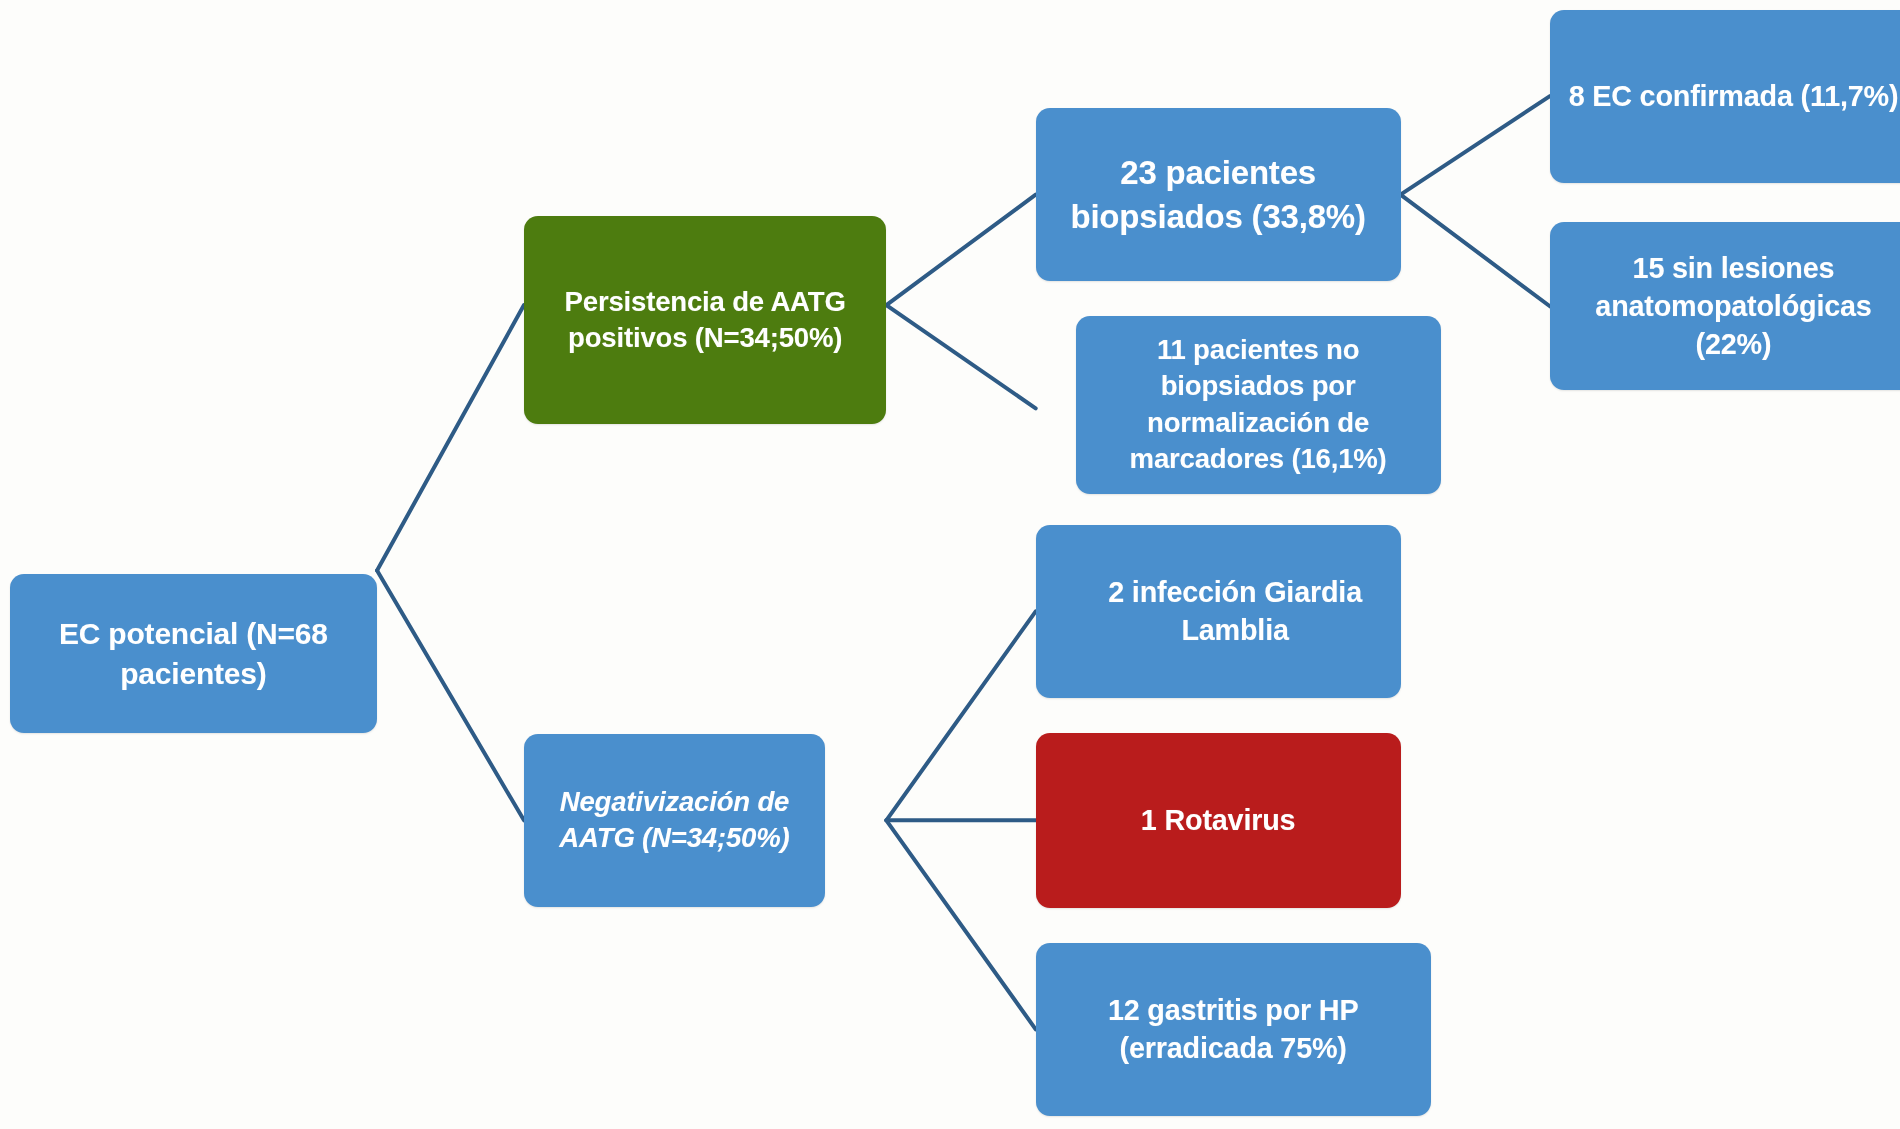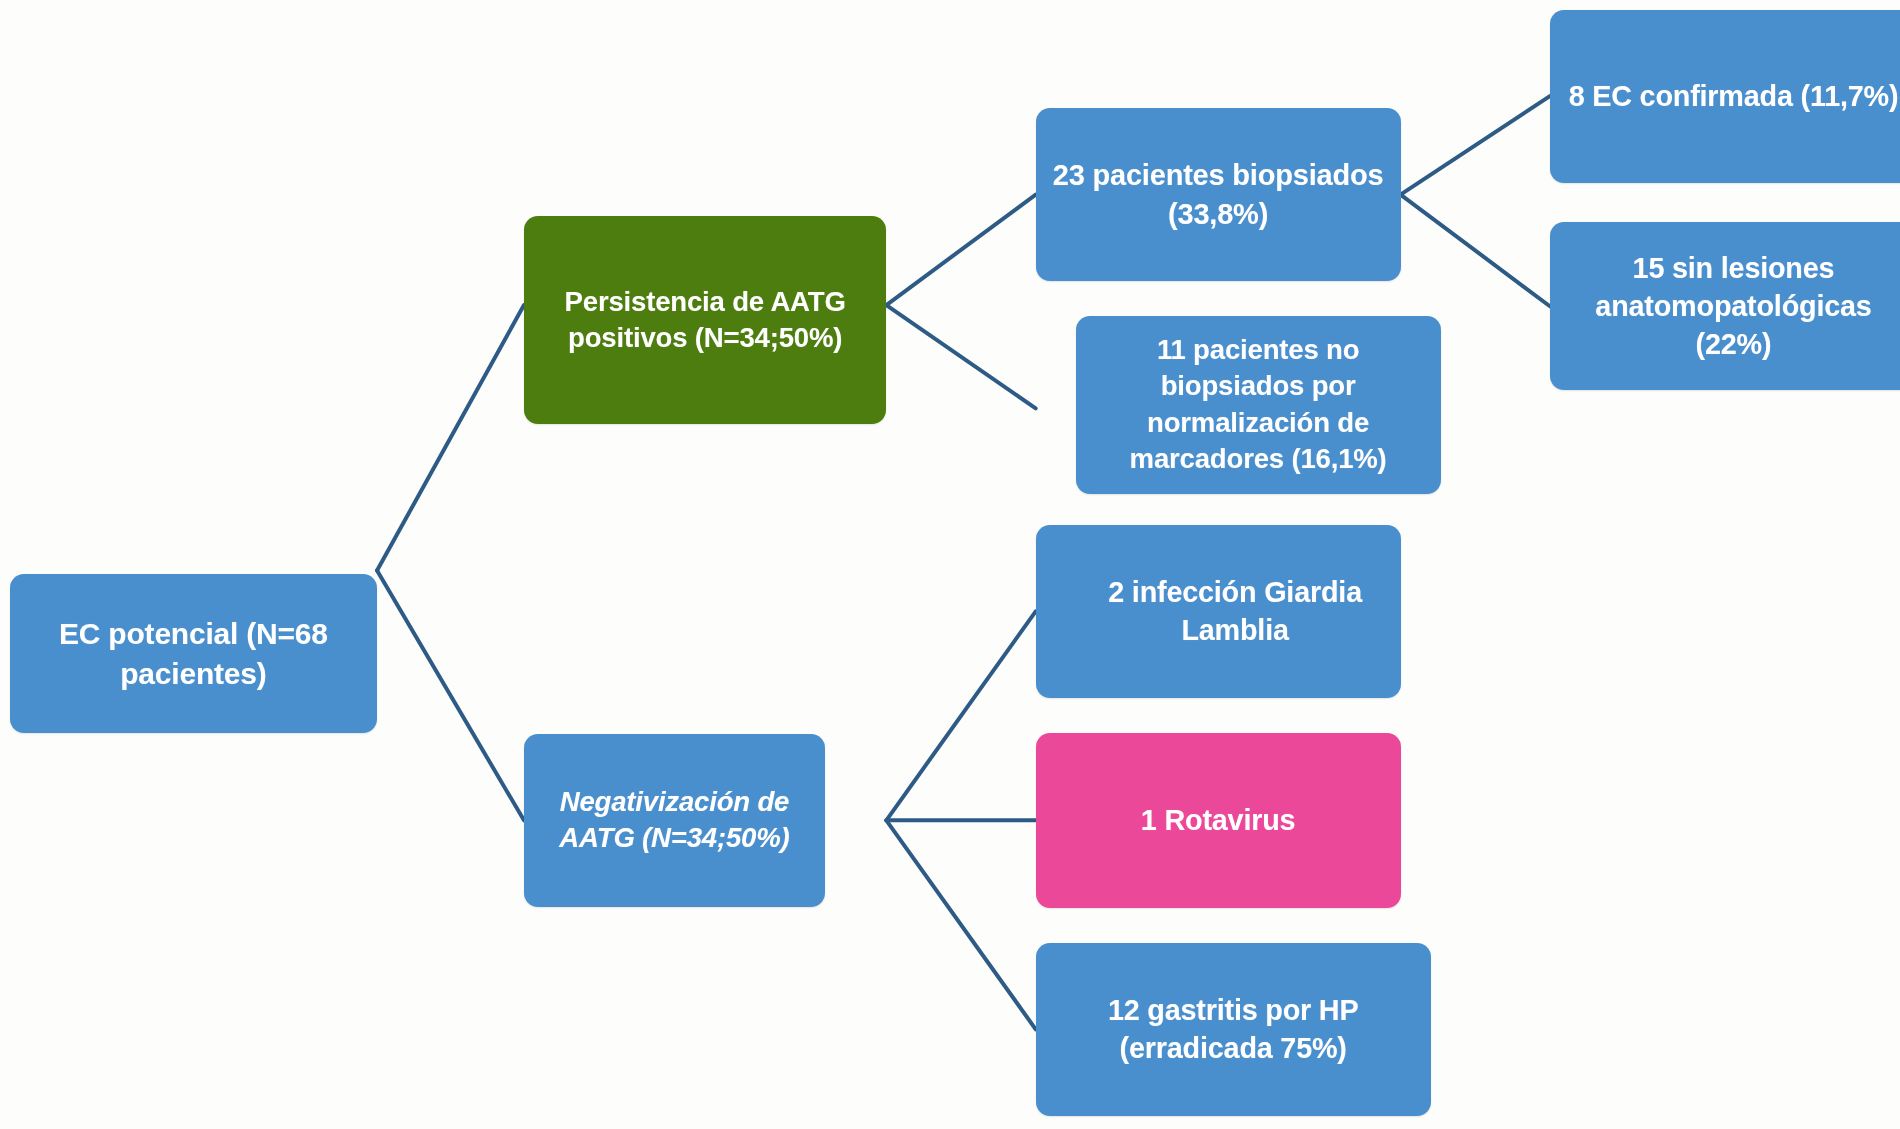--- a/index.html
+++ b/index.html
@@ -63,30 +63,30 @@
   <div id="nodes">
       <div class="node" style="left: 9.79381px; top: 574.109px; width: 367.268px; height: 159px; background: rgb(74, 143, 205); color: rgb(255, 255, 255); font-size: 29.9936px; justify-content: flex-end;">
         <span>EC potencial (N=68 pacientes)</span>
       </div>
       <div class="node" style="left: 523.969px; top: 216.191px; width: 362.371px; height: 208px; background: #4d7c0f; color: rgb(255, 255, 255); font-size: 27.5941px;">
         <span>Persistencia de AATG positivos (N=34;50%)</span>
       </div>
       <div class="node" style="left: 523.969px; top: 733.85px; width: 301px; height: 172.953px; background: rgb(74, 143, 205); color: rgb(255, 255, 255); font-size: 27.5941px; font-style: italic;">
         <span>Negativización de AATG (N=34;50%)</span>
       </div>
-      <div class="node" style="left: 1035.7px; top: 108.096px; width: 364.82px; height: 172.953px; background: rgb(74, 143, 205); color: rgb(255, 255, 255); font-size: 29px;">
+      <div class="node" style="left: 1035.7px; top: 108.096px; width: 364.82px; height: 172.953px; background: rgb(74, 143, 205); color: rgb(255, 255, 255); font-size: 33px;">
         <span>23 pacientes biopsiados (33,8%)</span>
       </div>
       <div class="node" style="left: 1035.7px; top: 315.88px; width: 364.82px; height: 177.757px; background: rgb(74, 143, 205); color: rgb(255, 255, 255); font-size: 27.5941px; margin-left: 40px;">
         <span>11 pacientes no biopsiados por normalización de marcadores (16,1%)</span>
       </div>
       <div class="node" style="left: 1035.7px; top: 524.865px; width: 364.82px; height: 172.953px; background: rgb(74, 143, 205); color: rgb(255, 255, 255); font-size: 28.7938px; padding-left: 48px;">
         <span>2 infección Giardia Lamblia</span>
       </div>
-      <div class="node" style="left: 1035.7px; top: 732.649px; width: 364.82px; height: 175.355px; background: #ec4899; color: rgb(255, 255, 255); font-size: 28.7938px;">
+      <div class="node" style="left: 1035.7px; top: 732.649px; width: 364.82px; height: 175.355px; background: #b91c1c; color: rgb(255, 255, 255); font-size: 28.7938px;">
         <span>1 Rotavirus</span>
       </div>
       <div class="node" style="left: 1035.7px; top: 942.835px; width: 395px; height: 172.953px; background: rgb(74, 143, 205); color: rgb(255, 255, 255); font-size: 28.7938px;">
         <span>12 gastritis por HP (erradicada 75%)</span>
       </div>
       <div class="node" style="left: 1549.87px; top: 9.60851px; width: 367.268px; height: 172.953px; background: rgb(74, 143, 205); color: rgb(255, 255, 255); font-size: 28.7938px;">
         <span>8 EC confirmada (11,7%)</span>
       </div>
       <div class="node" style="left: 1549.87px; top: 222.197px; width: 367.268px; height: 168.149px; background: rgb(74, 143, 205); color: rgb(255, 255, 255); font-size: 28.7938px;">
         <span>15 sin lesiones anatomopatológicas (22%)</span>

